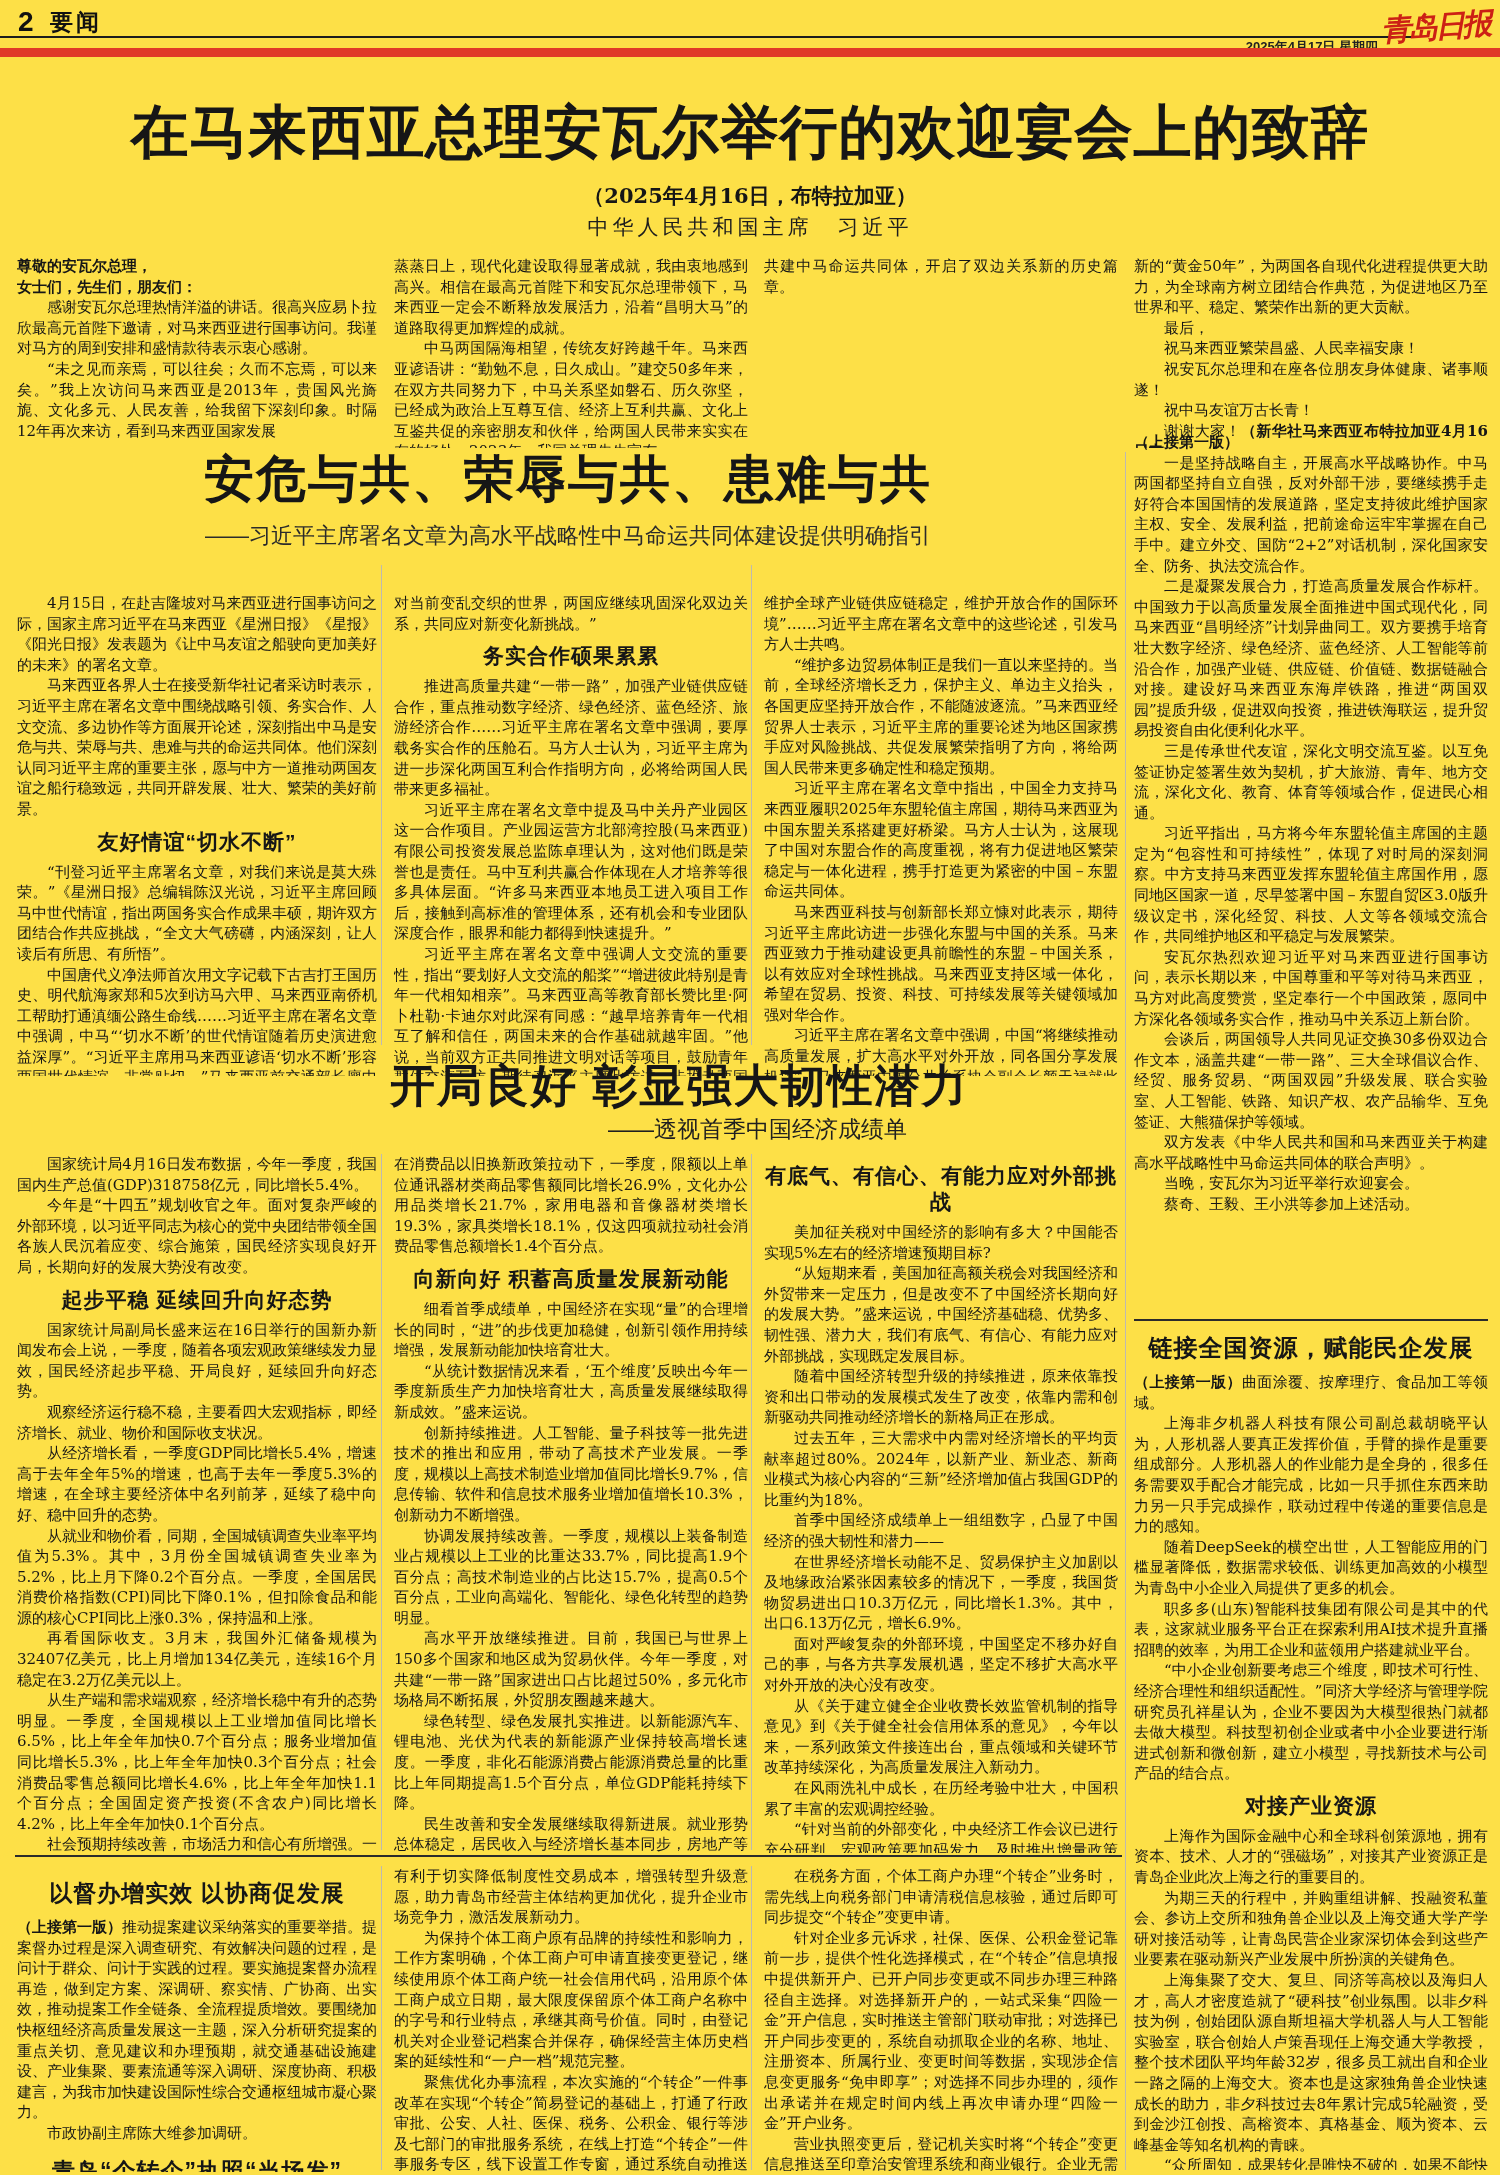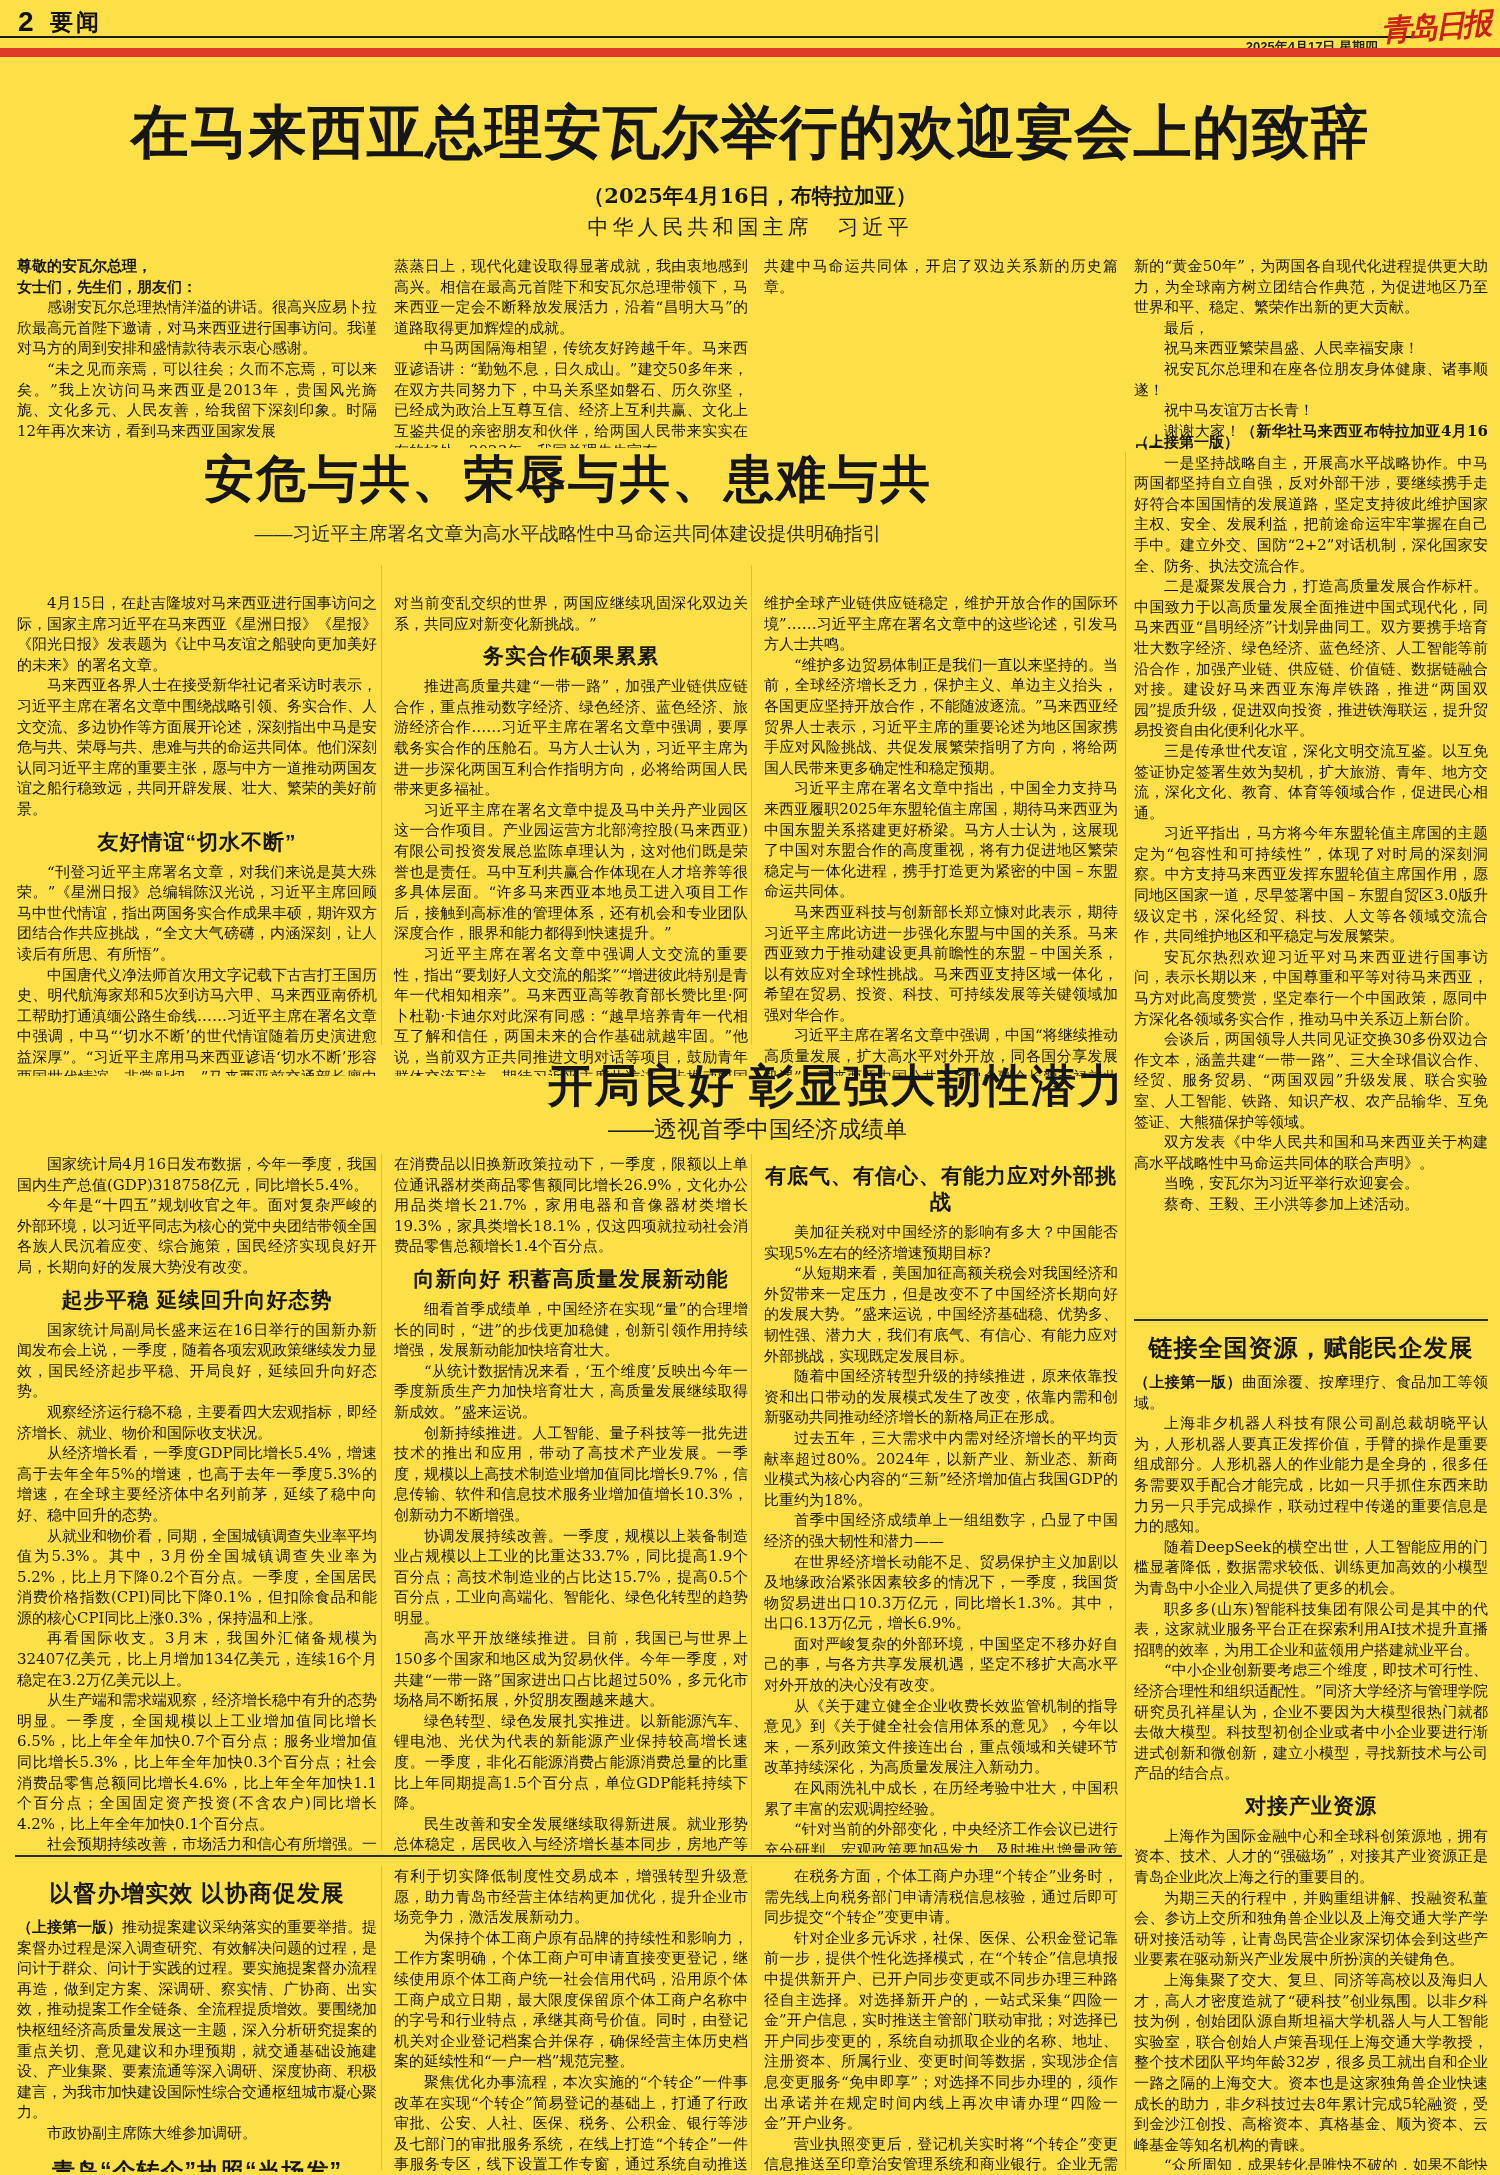--- a/index.html
+++ b/index.html
@@ -40,25 +40,25 @@
   .blk.cont{text-indent:0;}
   .blk.lead{font-weight:bold;text-indent:0;}
   .blk.h{font-family:"Liberation Sans",sans-serif;font-weight:bold;font-size:21px;
          text-align:center;text-indent:0;margin:9px 0 7px;letter-spacing:1px;line-height:26px;}
   .blk.ht{font-family:"Liberation Sans",sans-serif;font-weight:bold;font-size:23px;
           text-align:center;text-indent:0;margin:13px 0 10px;letter-spacing:1px;line-height:28px;}
   .blk b{font-weight:bold;}
   
   .a2-title{position:absolute;left:15px;top:446px;width:1106px;text-align:center;font-size:50px;
             font-weight:900;letter-spacing:2px;font-family:"DejaVu Serif",serif;}
-  .a2-sub{position:absolute;left:15px;top:521px;width:1106px;text-align:center;font-size:19px;
+  .a2-sub{position:absolute;left:15px;top:521px;width:1106px;text-align:center;font-size:22px;
           color:#2b2b2b;font-family:"Liberation Sans",sans-serif;}
   
-  .a3-title{position:absolute;left:390px;top:1056px;width:735px;text-align:right;font-size:45px;
-            font-weight:900;letter-spacing:2px;font-family:Liberation Serif, serif;}
+  .a3-title{position:absolute;left:390px;top:1056px;width:735px;text-align:left;font-size:45px;
+            font-weight:900;letter-spacing:2px;font-family:Liberation Sans, sans-serif;}
   .a3-sub{position:absolute;left:390px;top:1114px;width:735px;text-align:center;font-size:23px;
           font-family:"Liberation Sans",sans-serif;color:#1f1f1f;}
   
   .mq-title{position:absolute;left:1134px;top:1332px;width:354px;text-align:center;font-size:24px;
             font-weight:bold;font-family:"Liberation Sans",sans-serif;letter-spacing:1px;}
   
   .vrule{position:absolute;width:1px;background:#beb9b0;}
   .v-main{left:1125px;top:452px;height:1718px;}
   .v-a2a{left:381px;top:565px;height:480px;} .v-a2b{left:751px;top:565px;height:480px;}
   .v-a3a{left:381px;top:1154px;height:696px;} .v-a3b{left:751px;top:1154px;height:696px;}

